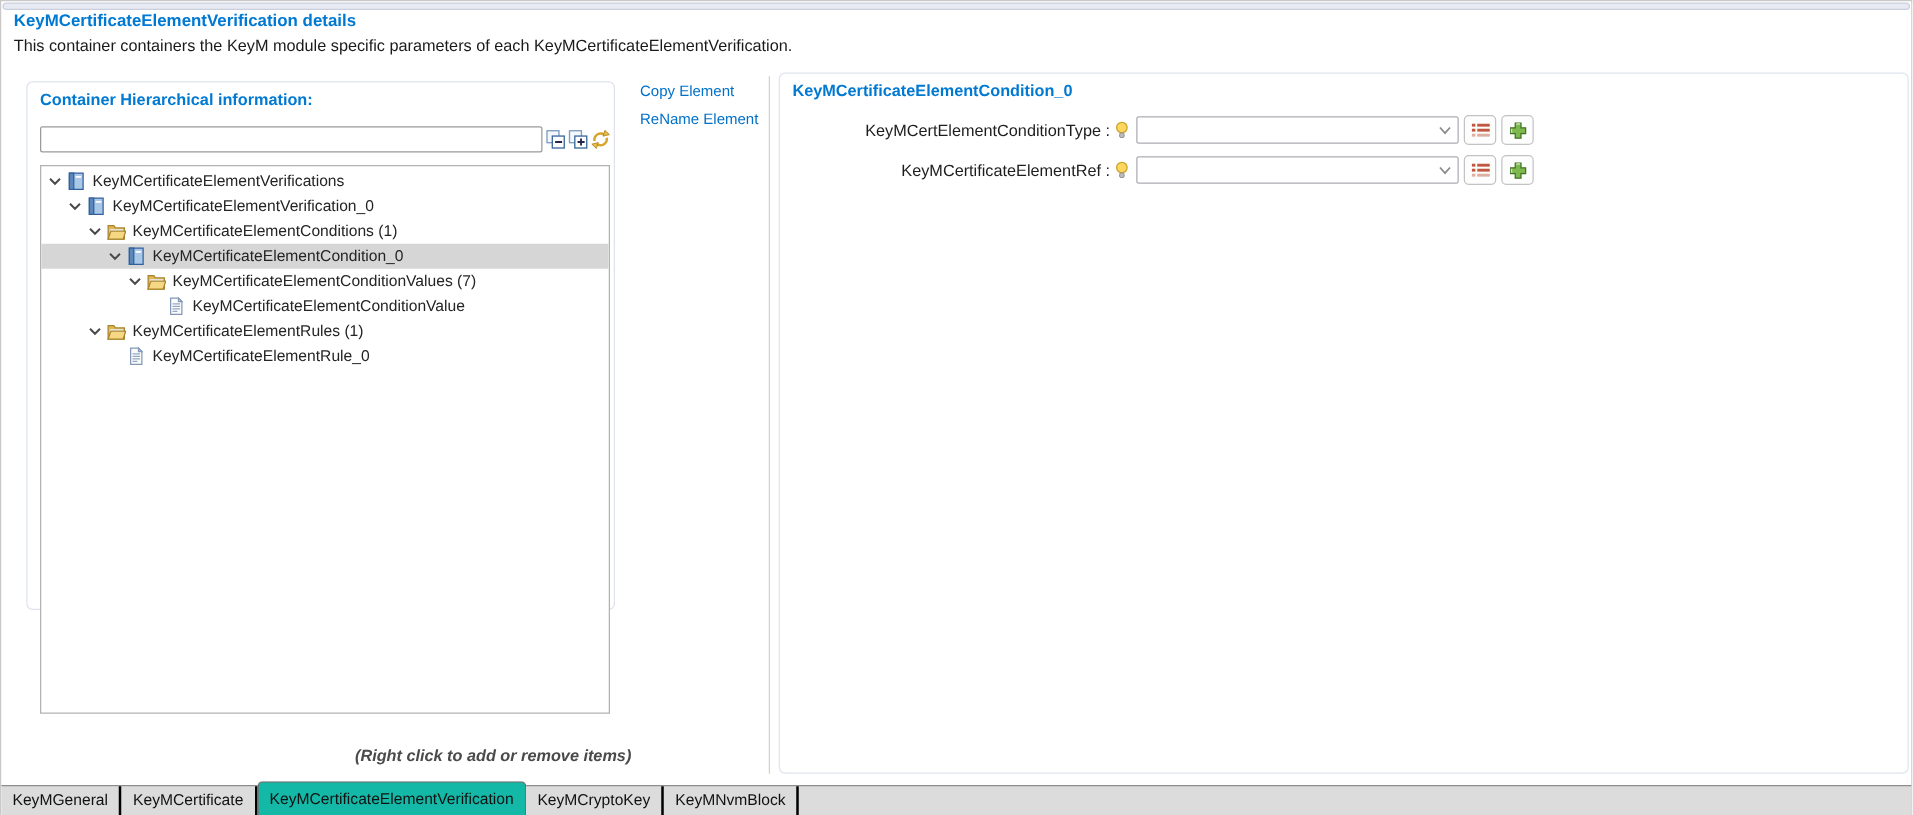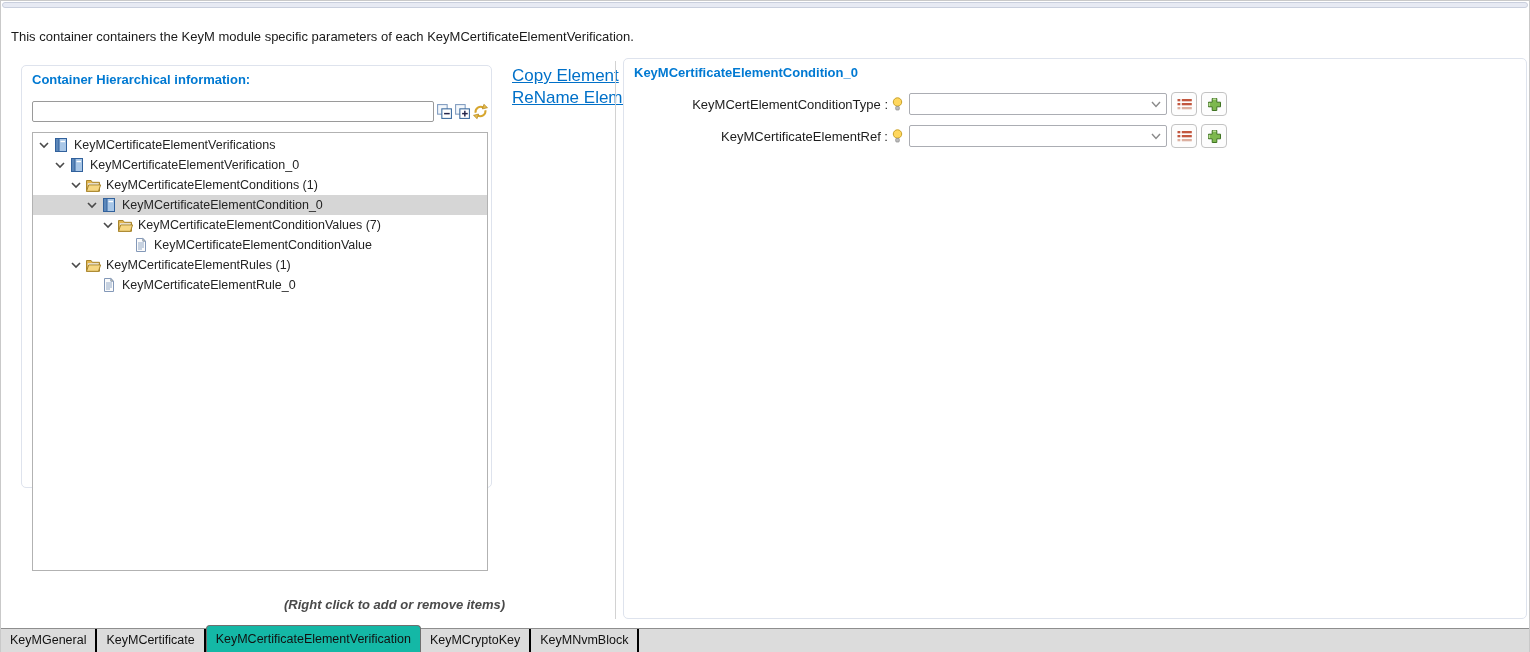--- a/index.html
+++ b/index.html
@@ -53,22 +53,22 @@
   .expander { width:14px; height:10px; flex:0 0 14px; display:inline-flex; align-items:center; }
   .expander.hidden-exp svg { visibility:hidden; }
   .tree-icon { width:16px; height:16px; flex:0 0 16px; margin-right:5px; }
   .tree-label { font-size:12.5px; color:#242424;text-align:center; }
   .hint {
     position:absolute; left:283px; top:596px;
     font-size:13px; font-weight:bold; font-style:italic; color:#4a4a4a;
   }
   
   .action-link {
-    position:absolute; left:511px; font-size:17px; color:var(--link);
-    text-decoration:underline; cursor:pointer; white-space:nowrap;
+    position:absolute; left:511px; font-size:12px; color:var(--link);
+    cursor:pointer; white-space:nowrap;
   }
   #copy-link   { top:65px; }
   #rename-link { top:87px; }
   .v-divider { position:absolute; left:614px; top:60px; width:1px; height:558px; background:#d2d2d2; }
   
   #fields { position:absolute; left:8px; top:33px; right:8px; }
   .field-row { display:flex; align-items:center; height:24px; margin-bottom:8px; }
   .field-label { width:256px; text-align:right; font-size:13px; color:#1d1d1d; white-space:nowrap; }
   .bulb { margin:0 6px 0 4px; flex:0 0 11px; }
   .combobox {
@@ -97,20 +97,21 @@
     background:#14b8a6; border:1px solid #6f6f6f; border-bottom:none;
     border-radius:4px 4px 0 0;
   }
 </style>
 </head>
 <body>
 
 <div id="app">
   <div class="top-strip"></div>
 
+  <div class="page-title">KeyMCertificateElementVerification details</div>
   <div class="page-desc">This container containers the KeyM module specific parameters of each KeyMCertificateElementVerification.</div>
 
   <div class="group" id="left-group">
     <div class="group-title">Container Hierarchical information:</div>
     <input class="search-input" value="" style="">
     <svg class="tool-icon" id="collapse-all" viewBox="0 0 16 16">
       <rect x="1.5" y="1.5" width="9" height="9" fill="#f4f8fc" stroke="#7f9bbf"></rect>
       <rect x="5.5" y="5.5" width="9" height="9" fill="#ffffff" stroke="#39699e"></rect>
       <line x1="7.6" y1="10" x2="12.9" y2="10" stroke="#26264c" stroke-width="1.4"></line>
     </svg>

